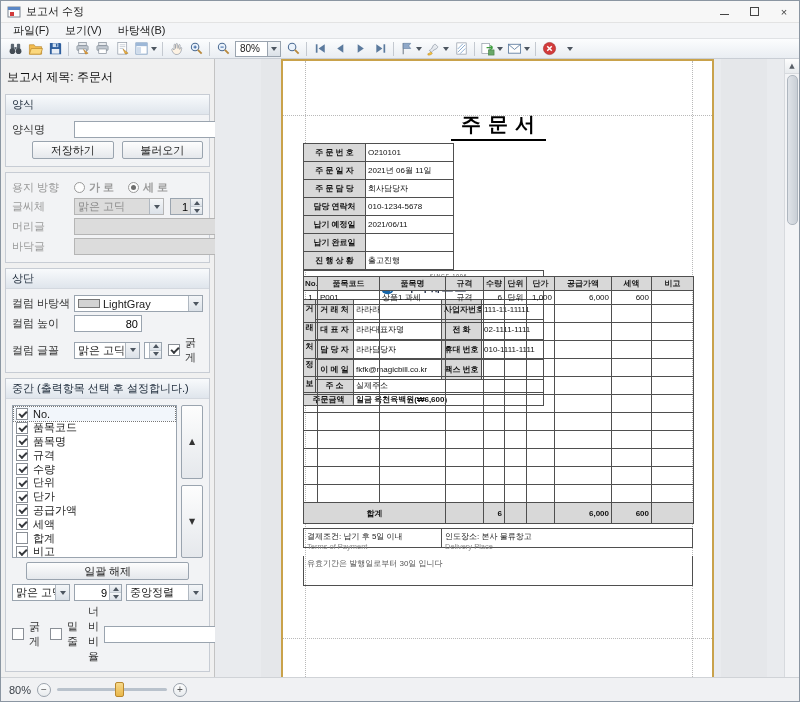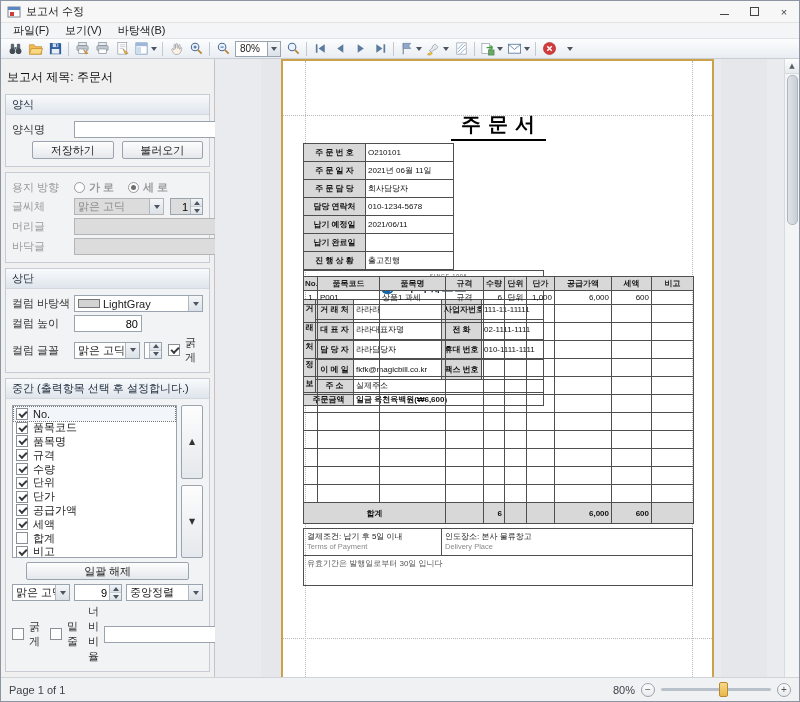--- a/index.html
+++ b/index.html
@@ -100,21 +100,21 @@
   .logo-since { font-size:5px; letter-spacing:1px; color:#555; text-align:right; margin-bottom:1px; }
   .logo-main { display:flex; align-items:center; gap:8px; }
   .logo-name { font-size:12px; font-weight:bold; color:#14213d; letter-spacing:1px; }
   .itable { position:absolute; top:215px; left:20px; width:390px; }
   .itable th { border:1px solid #4f4f4f; background:#d8d8d8; font-size:8px; font-weight:bold; height:14px; padding:0 1px; overflow:hidden; white-space:nowrap;}
   .itable td { height:14px; }
   .itable .erow td { height:18px; }
   .trow td { background:#d8d8d8; font-weight:bold; height:21px; }
   .c { text-align:center; } .r { text-align:right; } .l { text-align:left; }
   .footblock { position:absolute; top:467px; left:20px; width:390px; display:flex; }
-  .fcell { border:1px solid #4f4f4f; height:28px; padding:2px 3px; font-size:8px; line-height:1.4; }
+  .fcell { border:1px solid #4f4f4f; height:20px; padding:2px 3px; font-size:8px; line-height:1.4; }
   .fcell .en { color:#8a8a8a; font-size:7.5px; }
   .fcell1 { width:138px; border-right:none; }
   .fcell2 { width:252px; }
   .noteblock { position:absolute; top:495px; left:20px; width:390px; height:30px; border:1px solid #4f4f4f; border-top:none; padding:2px 3px; font-size:8px; color:#555; }
 
   
   .statusbar { position:absolute; left:0; right:0; bottom:0; height:24px; background:#f0f1f3; border-top:1px solid #d0d3d7; display:flex; align-items:center; padding:0 8px; }
   .spage { font-size:11px; color:#3c424a; flex:1; }
   .szoom { display:flex; align-items:center; gap:6px; }
   .szoomval { font-size:11px; color:#3c424a; }
@@ -841,21 +841,20 @@
       </div>
 
       <div class="vscroll">
         <div class="vsbtn">▲</div>
         <div class="vthumb"></div>
       </div>
     </div>
   </div>
 
   <div class="statusbar">
-    <span class="spage">Page 1 of 1</span>
     <div class="szoom">
       <span class="szoomval">80%</span>
       <span class="zcirc">−</span>
       <span class="ztrack">
           <span class="zthumb"></span>
         </span>
       <span class="zcirc">+</span>
     </div>
   </div>
 

